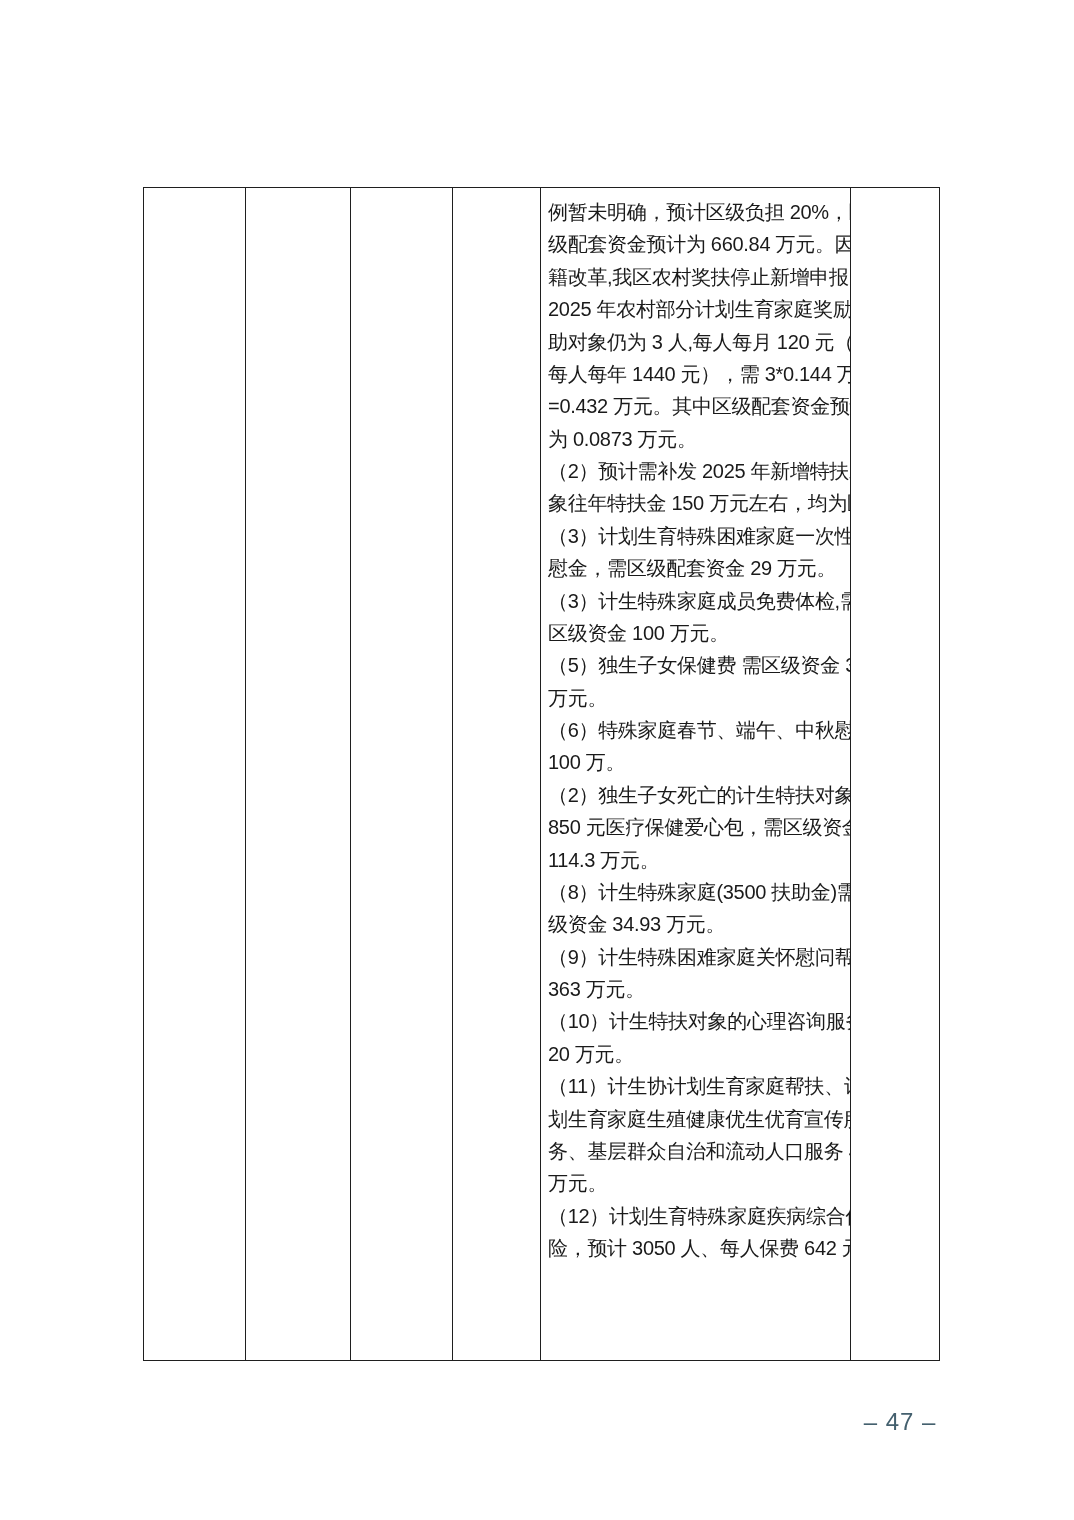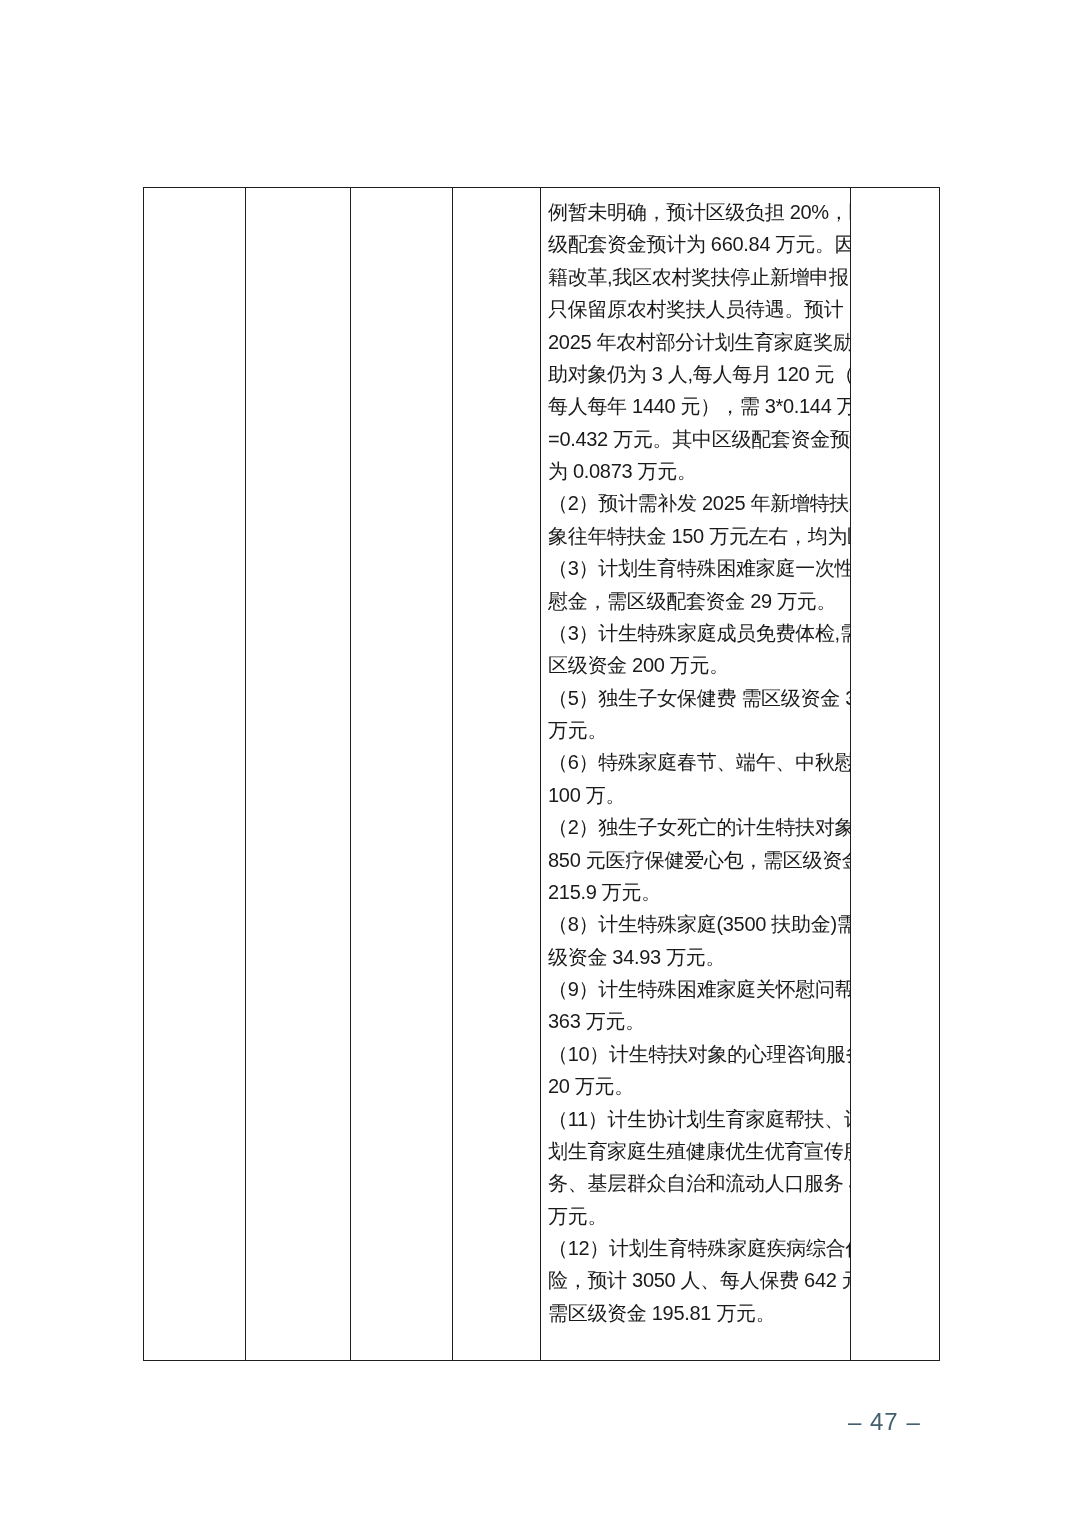--- a/index.html
+++ b/index.html
@@ -47,70 +47,68 @@
     line-height: 32.38px;
     height: 32.38px;
     white-space: nowrap;
     letter-spacing: -0.3px;
   }
   .page-number {
     position: absolute;
     left: 848px;
     top: 1408px;
     width: 104px;
-    text-align: left;
+    text-align: center;
     font-size: 24px;
     letter-spacing: 1px;
   }
 </style>
 </head>
 <body>
 
 <div class="page">
 
   <div class="doc-table">
     <div class="cell c1"></div>
     <div class="cell c2"></div>
     <div class="cell c3"></div>
     <div class="cell c4"></div>
     <div class="cell c5 text-cell">
         <div class="line">例暂未明确，预计区级负担 20%，区</div>
         <div class="line">级配套资金预计为 660.84 万元。因户</div>
         <div class="line">籍改革,我区农村奖扶停止新增申报,</div>
-        <div class="line">只保留原农村奖扶人员待遇。预计</div>
         <div class="line">2025 年农村部分计划生育家庭奖励扶</div>
         <div class="line">助对象仍为 3 人,每人每月 120 元（即</div>
         <div class="line">每人每年 1440 元），需 3*0.144 万元</div>
         <div class="line">=0.432 万元。其中区级配套资金预计</div>
         <div class="line">为 0.0873 万元。</div>
         <div class="line">（2）预计需补发 2025 年新增特扶对</div>
         <div class="line">象往年特扶金 150 万元左右，均为区</div>
         <div class="line">（3）计划生育特殊困难家庭一次性抚</div>
         <div class="line">慰金，需区级配套资金 29 万元。</div>
         <div class="line">（3）计生特殊家庭成员免费体检,需</div>
-        <div class="line">区级资金 200 万元。</div>
+        <div class="line">区级资金 100 万元。</div>
         <div class="line">（5）独生子女保健费  需区级资金 36</div>
         <div class="line">万元。</div>
         <div class="line">（6）特殊家庭春节、端午、中秋慰问</div>
         <div class="line">100 万。</div>
         <div class="line">（2）独生子女死亡的计生特扶对象</div>
         <div class="line">850 元医疗保健爱心包，需区级资金</div>
-        <div class="line">215.9 万元。</div>
+        <div class="line">114.3 万元。</div>
         <div class="line">（8）计生特殊家庭(3500 扶助金)需区</div>
         <div class="line">级资金 34.93 万元。</div>
         <div class="line">（9）计生特殊困难家庭关怀慰问帮扶</div>
         <div class="line">363 万元。</div>
         <div class="line">（10）计生特扶对象的心理咨询服务</div>
         <div class="line">20 万元。</div>
         <div class="line">（11）计生协计划生育家庭帮扶、计</div>
         <div class="line">划生育家庭生殖健康优生优育宣传服</div>
         <div class="line">务、基层群众自治和流动人口服务 40</div>
         <div class="line">万元。</div>
         <div class="line">（12）计划生育特殊家庭疾病综合保</div>
         <div class="line">险，预计 3050 人、每人保费 642 元，</div>
-        <div class="line">需区级资金 195.81 万元。</div>
       </div>
     <div class="cell c6"></div>
   </div>
 
   <div class="page-number" style="color: rgb(68, 96, 110);">– 47 –</div>
 
 </div>
 
 </body></html>

